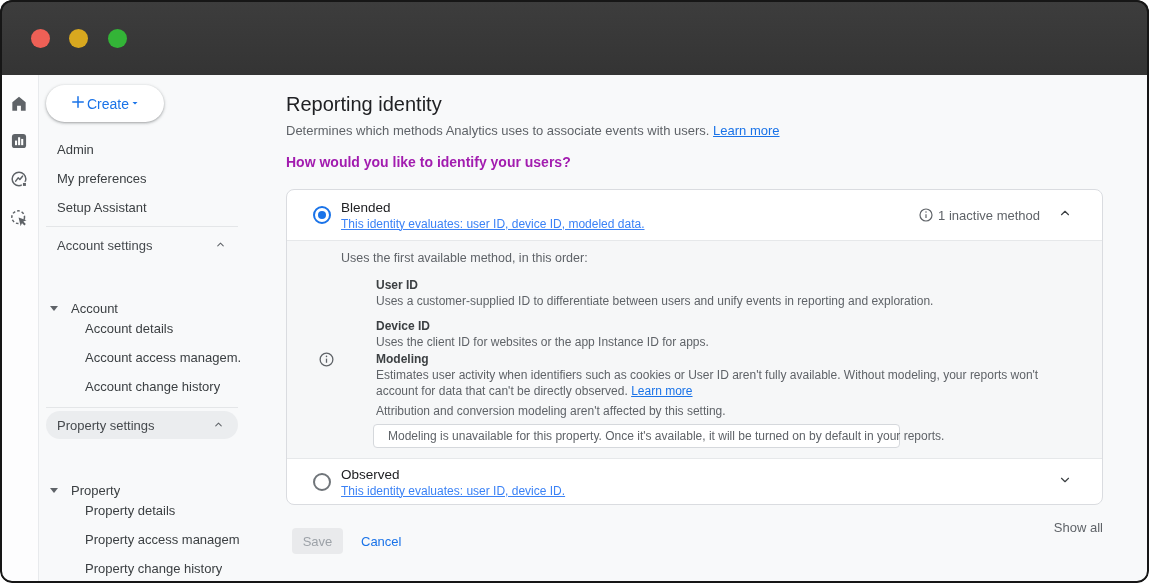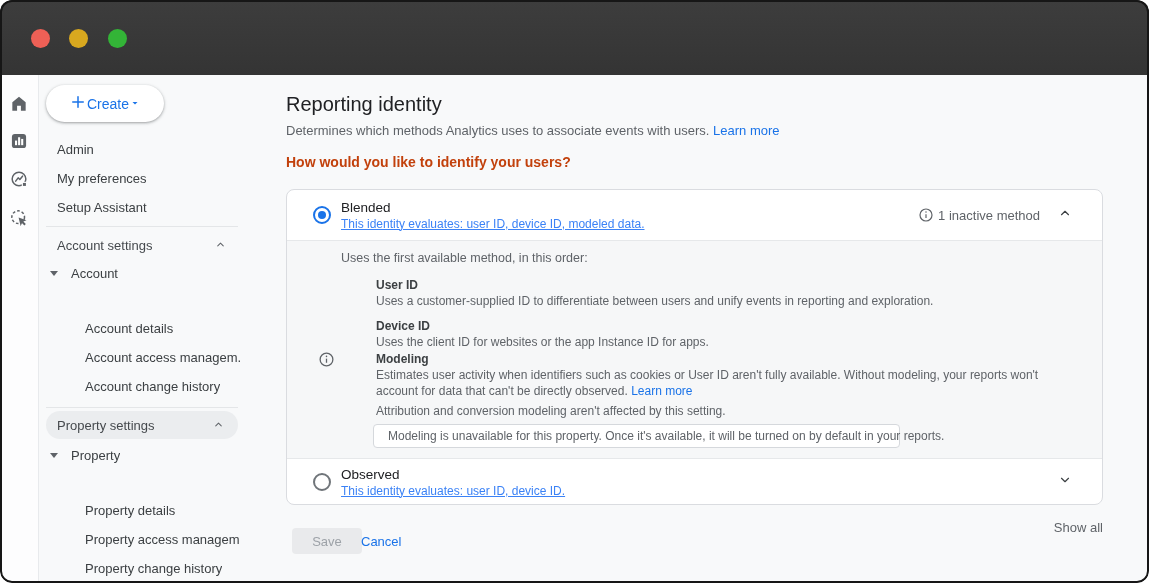--- a/index.html
+++ b/index.html
@@ -21,32 +21,32 @@
   
   .sidebar{position:absolute;left:39px;top:75px;width:209px;bottom:0;background:#f8f9fa;}
   .create-btn{position:absolute;left:7px;top:10px;width:118px;height:37px;background:#fff;border-radius:20px;
     box-shadow:0 1px 2px rgba(60,64,67,.3),0 1px 3px 1px rgba(60,64,67,.15);display:flex;align-items:center;justify-content:center;gap:0;cursor:pointer;}
   .create-btn .lbl{color:#1a73e8;font-size:14px;font-weight:500;}
   .nav-item{position:absolute;left:0;right:8px;height:28px;display:flex;align-items:center;font-size:13px;color:#3c4043;cursor:pointer;}
   .nav-item .nav-label{white-space:nowrap;overflow:hidden;}
   .lvl-top{padding-left:18px;}
   .lvl-head{padding-left:18px;color:#45494d;}
   .lvl-head .sec-chev{margin-left:auto;margin-right:14px;}
-  .lvl-tree{padding-left:11px;}
+  .lvl-tree{padding-left:11px;margin-top:35px;}
   .lvl-tree .tri{width:0;height:0;border-left:4.5px solid transparent;border-right:4.5px solid transparent;border-top:5.5px solid #5f6368;margin-right:13px;}
   .lvl-sub{padding-left:46px;margin-top:26px;}
   .pill{background:#ebedef;border-radius:14px;left:7px;right:10px;padding-left:11px;}
   .pill .nav-label{padding-left:0;}
   .side-divider{position:absolute;left:7px;width:192px;height:1px;background:#e4e6e8;}
 
   
   .page-title{position:absolute;left:286px;top:93px;font-size:20px;color:#202124;text-align:right;}
   .page-desc{position:absolute;left:286px;top:123px;font-size:13px;color:#5f6368;}
-  a.link{color:#1a73e8;cursor:pointer;}
-  .question{position:absolute;left:286px;top:154px;font-size:14px;font-weight:700;color:#c2410c;}
+  a.link{color:#1a73e8;text-decoration:underline;cursor:pointer;}
+  .question{position:absolute;left:286px;top:154px;font-size:14px;font-weight:700;color:#a21caf;}
 
   .card{position:absolute;left:286px;top:189px;width:817px;height:316px;background:#fff;border:1px solid #dadce0;border-radius:8px;box-sizing:border-box;}
   .opt-row{display:flex;align-items:center;padding:0 30px 0 26px;}
   .row-blended{height:50px;}
   .row-observed{height:46px;}
   .radio{width:18px;height:18px;border-radius:50%;box-sizing:border-box;flex:0 0 18px;position:relative;cursor:pointer;}
   .radio.sel{border:2px solid #1a73e8;}
   .radio.sel .dot{position:absolute;left:3px;top:3px;width:8px;height:8px;border-radius:50%;background:#1a73e8;}
   .radio.unsel{border:2px solid #70757a;}
   .opt-text{margin-left:10px;}
@@ -60,21 +60,21 @@
   .m-name{position:absolute;left:89px;font-weight:700;color:#3c4043;font-size:12px;}
   .m-desc{position:absolute;left:89px;font-size:12px;color:#5f6368;line-height:15.5px;}
   .modeling-desc{width:680px;}
   .info-badge svg,.info-modeling svg{display:block;}
   .info-modeling{position:absolute;left:31px;top:110px;}
   .attribution{position:absolute;left:89px;top:163px;font-size:12px;color:#5f6368;}
   .notice-box{position:absolute;left:86px;top:183px;width:497px;height:22px;background:#fff;border:1px solid #d5d8dc;border-radius:4px;
     font-size:12px;color:#5f6368;line-height:22px;padding:0 14px;white-space:nowrap;box-sizing:content-box;}
 
   .show-all{position:absolute;left:286px;top:520px;width:817px;text-align:right;font-size:13px;color:#5f6368;cursor:pointer;}
-  .save-btn{position:absolute;left:292px;top:528px;width:70px;height:26px;background:#e9eaec;color:#9da2a8;font-size:13px;font-weight:500;
+  .save-btn{position:absolute;left:292px;top:528px;width:51px;height:26px;background:#e9eaec;color:#9da2a8;font-size:13px;font-weight:500;
     border:none;border-radius:4px;text-align:center;line-height:26px;}
   .cancel-btn{position:absolute;left:361px;top:534px;font-size:13px;font-weight:400;color:#1a73e8;cursor:pointer;}
 </style>
 </head>
 <body>
 
 <div class="window">
 
   <div class="titlebar">
     <span class="tl red"></span>

